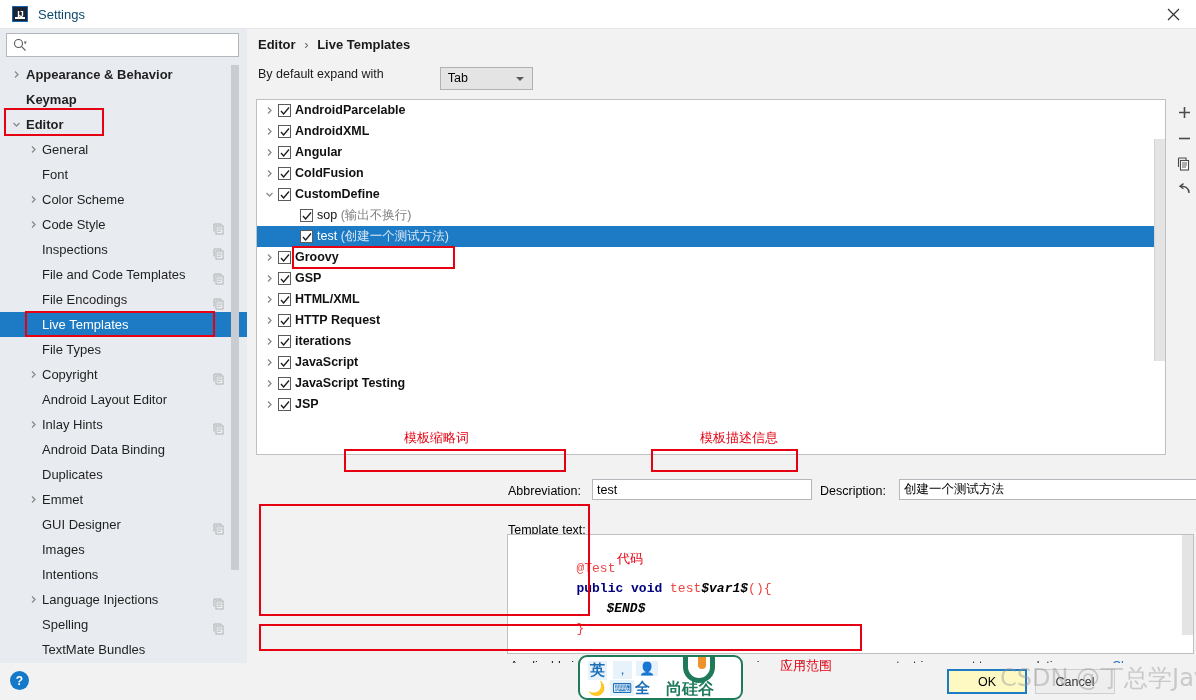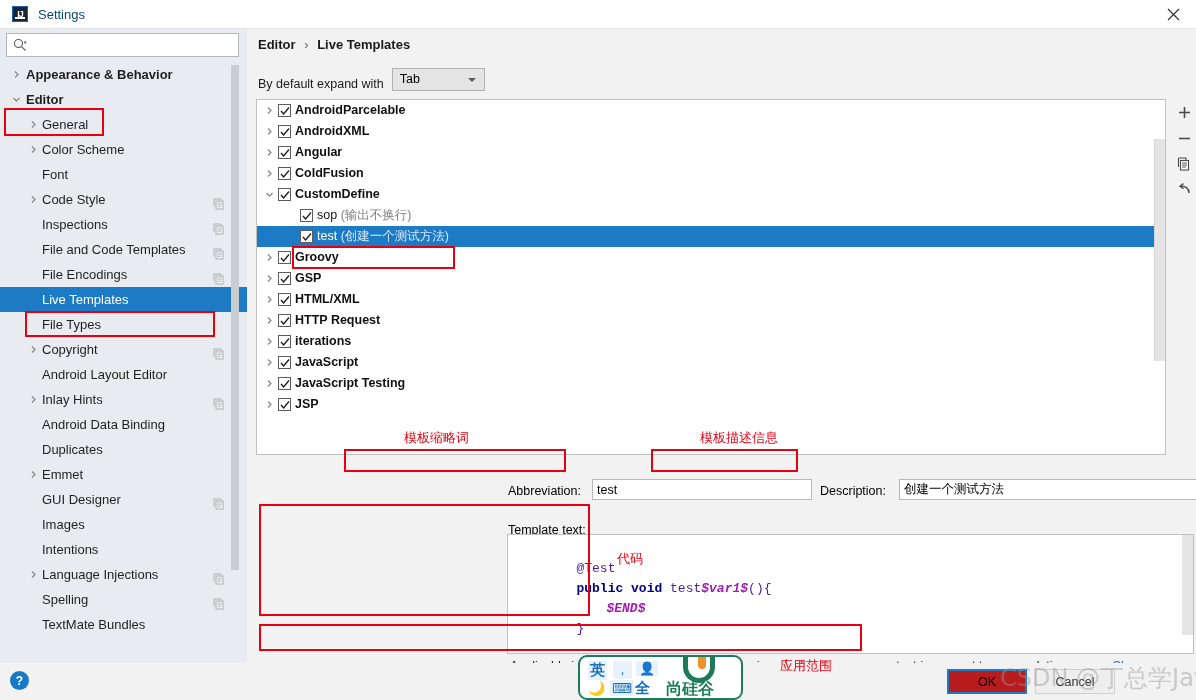--- a/index.html
+++ b/index.html
@@ -116,21 +116,21 @@
     background: #f2f2f2;
   }
   #breadcrumb {
     position: absolute; left: 11px; top: 8px;
     font-size: 13px; font-weight: bold; color: #1a1a1a;
   }
   #breadcrumb .sep { font-weight: normal; color: #666; margin: 0 5px; }
 
   #expand-row {
     position: absolute; left: 11px; top: 38px; height: 24px;
-    display: flex; align-items: flex-end;
+    display: flex; align-items: flex-start; gap: 48px;
   }
   #expand-label { font-size: 12.5px; color: #1a1a1a; }
   #expand-select {
     margin-left: 8px; width: 93px; height: 23px;
     background: #e4e4e4; border: 1px solid #b1b1b1;
     position: relative; font-size: 12.5px; cursor: pointer;
   }
   #expand-select .val { position:absolute; left: 7px; top: 3px; }
   .caret {
     position: absolute; right: 8px; top: 9px;
@@ -203,22 +203,22 @@
   #editor-box {
     position: absolute; left: 260px; top: 505px; width: 687px; height: 120px;
     background: #ffffff; border: 1px solid #c0c0c0;
     font-family: "Liberation Mono", monospace; font-size: 13px;
     overflow: hidden;
   }
   #editor-box .ln {
     position: absolute; left: 6px; white-space: pre; line-height: 20px; height: 20px;
   }
   .kw { color: #000080; font-weight: bold; }
-  .var { color: #a21caf; font-weight: bold; font-style: italic; }
-  .plain { color: #4c1d95; }
+  .var { color: #000000; font-weight: bold; font-style: italic; }
+  .plain { color: #ef4444; }
   #editor-scroll-thumb {
     position: absolute; right: 0; top: 0; width: 11px; height: 100px; background: #e4e4e4;
   }
 
   #applicable-bar {
     position: absolute; left: 260px; top: 626px; width: 687px; height: 24px;
     font-size: 12.5px; color: #1a1a1a;
   }
   #applicable-text { position: absolute; left: 3px; top: 4px; }
   #change-link {
@@ -227,21 +227,21 @@
   }
   #change-link .chev { margin-left: 3px; font-size: 9px; }
 
   
   #footer {
     position: absolute; left: 247px; top: 663px; width: 949px; height: 37px;
     background: #f2f2f2;
   }
   #ok-btn {
     position: absolute; left: 947px; top: 669px; width: 80px; height: 25px;
-    background: #b91c1c; border: 2px solid #1d7ac4;
+    background: #fef9c3; border: 2px solid #1d7ac4;
     display: flex; align-items: center; justify-content: center;
     font-size: 12.5px; cursor: pointer;
   }
   #cancel-btn {
     position: absolute; left: 1035px; top: 669px; width: 80px; height: 25px;
     background: #eeeeee; border: 1px solid #cfcfcf;
     display: flex; align-items: center; justify-content: center;
     font-size: 12.5px; cursor: pointer; color: #333;
   }
 
@@ -325,46 +325,50 @@
     <div id="tree">
         <div class="tree-item d0 bold">
           <span class="arrow">
             <svg width="9" height="9" viewBox="0 0 9 9">
               <path d="M3 1.5 L6 4.5 L3 7.5" fill="none" stroke="#8a8a8a" stroke-width="1.3"></path>
             </svg>
           </span>
           <span class="lbl">Appearance &amp; Behavior</span>
         </div>
         <div class="tree-item d0 bold">
+          <span class="arrow"></span>
+          <span class="lbl">Keymap</span>
+        </div>
+        <div class="tree-item d0 bold">
           <span class="arrow">
             <svg width="9" height="9" viewBox="0 0 9 9">
               <path d="M1.5 3 L4.5 6 L7.5 3" fill="none" stroke="#8a8a8a" stroke-width="1.3"></path>
             </svg>
           </span>
           <span class="lbl">Editor</span>
         </div>
         <div class="tree-item d1">
           <span class="arrow">
             <svg width="9" height="9" viewBox="0 0 9 9">
               <path d="M3 1.5 L6 4.5 L3 7.5" fill="none" stroke="#8a8a8a" stroke-width="1.3"></path>
             </svg>
           </span>
           <span class="lbl">General</span>
         </div>
         <div class="tree-item d1">
+          <span class="arrow"></span>
+          <span class="lbl">Font</span>
+        </div>
+        <div class="tree-item d1">
           <span class="arrow">
             <svg width="9" height="9" viewBox="0 0 9 9">
               <path d="M3 1.5 L6 4.5 L3 7.5" fill="none" stroke="#8a8a8a" stroke-width="1.3"></path>
             </svg>
           </span>
           <span class="lbl">Color Scheme</span>
-        </div>
-        <div class="tree-item d1">
-          <span class="arrow"></span>
-          <span class="lbl">Font</span>
         </div>
         <div class="tree-item d1">
           <span class="arrow">
             <svg width="9" height="9" viewBox="0 0 9 9">
               <path d="M3 1.5 L6 4.5 L3 7.5" fill="none" stroke="#8a8a8a" stroke-width="1.3"></path>
             </svg>
           </span>
           <span class="lbl">Code Style</span>
           <span class="copyicon"><svg width="12" height="12" viewBox="0 0 12 12">
               <rect x="3" y="3" width="7" height="8" fill="#fff" stroke="#6b6b6b" stroke-width="1"></rect>

